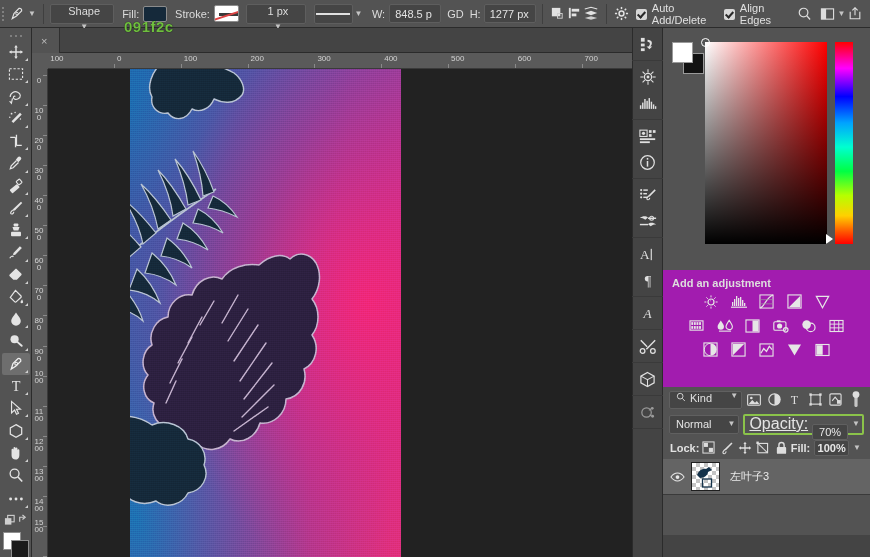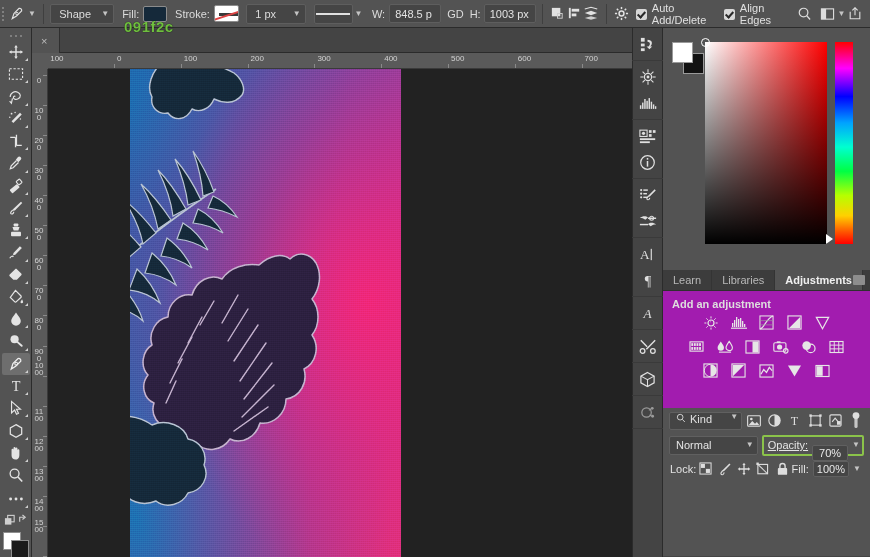--- a/index.html
+++ b/index.html
@@ -25,20 +25,21 @@
   .ob-sep { width:1px; height:20px; background:#3f3f3f; margin:0 6px; }
   .tool-preview {
     width: 26px; height: 22px; display:flex; align-items:center; justify-content:center;
   }
   .chev { font-size: 8px; color:#c4c4c4; line-height:1; }
   .mini-chev { width: 14px; display:flex; align-items:center; justify-content:center; }
   .ob-select {
     height: 20px; background:#454545; border:1px solid #5e5e5e; border-radius:2px;
     display:flex; align-items:center; padding: 0 4px 0 8px; color:#dcdcdc; font-size:11px;
     gap: 6px;
+    flex-direction: column;
   }
   .ob-select .lbl { flex:1; }
   .ob-label { color:#dcdcdc; font-size:11px; margin:0 4px 0 8px; }
   .swatch-fill {
     width: 30px; height: 16px; border:1px solid #8c8c8c; border-radius:2px;
   }
   .swatch-stroke {
     width: 32px; height: 17px; border:1px solid #8c8c8c; border-radius:2px; background:#fff;
     position:relative; overflow:hidden;
   }
@@ -214,26 +215,26 @@
   .blend-row { height:24px; display:flex; align-items:center; padding:0 6px; gap:0px; position:relative; }
   .blend-select {
     width:108px; height:19px; background:#454545; border:1px solid #606060; border-radius:2px;
     display:flex; align-items:center; padding:0 3px 0 6px; font-size:11px; color:#e4e4e4;
   }
   .blend-select .lbl { flex:1; }
   .opacity-box {
     margin-left:4px; display:flex; align-items:center; gap:4px;
     border:2px solid #8bc34a; border-radius:2px; padding:0px 2px 0px 4px; height:21px;
   }
-  .opacity-box .olab { font-size:11px; color:#e4e4e4;text-decoration:underline; }
+  .opacity-box .olab { font-size:16px; color:#e4e4e4;text-decoration:underline; }
   .opacity-val {
     width:36px; height:16px; background:#454545; border:1px solid #606060; border-radius:2px;
     display:flex; align-items:center; justify-content:center; font-size:11px; color:#e8e8e8;margin-top:16px;
   }
-  .lock-row { height:23px; display:flex; align-items:center; padding:0 7px; gap:0; font-size:11px; }
+  .lock-row { height:23px; display:flex; align-items:center; padding:0 7px; gap:0; font-size:11px;font-weight:bold; }
   .lock-ico { width:20px; height:18px; display:flex; align-items:center; justify-content:center; }
   .fill-val {
     width:38px; height:16px; background:#454545; border:1px solid #606060; border-radius:2px;
     display:flex; align-items:center; justify-content:center; font-size:11px; color:#e8e8e8;
   }
   .layer-row {
     height:36px; display:flex; align-items:center; border-bottom:1px solid #3a3a3a;
     background:#535353;
   }
   .layer-row.sel { background:#646464; }
@@ -300,21 +301,21 @@
 
     <span class="ob-label" style="margin-left:8px">W:</span>
     <div class="num-field">
         <span>848.5 p</span>
       </div>
 
     <span class="ob-label" style="margin:0 6px"><span>GD</span></span>
 
     <span class="ob-label" style="margin:0 3px 0 0">H:</span>
     <div class="num-field">
-        <span>1003 px</span>
+        <span>1277 px</span>
       </div>
 
     <div class="ob-sep"></div>
 
     <div class="pathop">
       <svg width="15" height="15" viewBox="0 0 16 16">
           <rect x="2" y="2" width="9" height="9" fill="#e2e2e2"></rect>
           <rect x="8" y="8" width="5" height="5" fill="none" stroke="#cfcfcf" stroke-width="1"></rect>
         </svg>
     </div>
@@ -600,21 +601,21 @@
         <div class="rtickv" style="top: 158.3px;">500</div>
         <div class="rticklinev" style="top: 186.36px;"></div>
         <div class="rtickv" style="top: 188.36px;">600</div>
         <div class="rticklinev" style="top: 216.42px;"></div>
         <div class="rtickv" style="top: 218.42px;">700</div>
         <div class="rticklinev" style="top: 246.48px;"></div>
         <div class="rtickv" style="top: 248.48px;">800</div>
         <div class="rticklinev" style="top: 276.54px;"></div>
         <div class="rtickv" style="top: 278.54px;">900</div>
         <div class="rticklinev" style="top: 306.6px;"></div>
-        <div class="rtickv" style="top: 293px;">1000</div>
+        <div class="rtickv" style="top: 301px;">1000</div>
         <div class="rticklinev" style="top: 336.66px;"></div>
         <div class="rtickv" style="top: 338.66px;">1100</div>
         <div class="rticklinev" style="top: 366.72px;"></div>
         <div class="rtickv" style="top: 368.72px;">1200</div>
         <div class="rticklinev" style="top: 396.78px;"></div>
         <div class="rtickv" style="top: 398.78px;">1300</div>
         <div class="rticklinev" style="top: 426.84px;"></div>
         <div class="rtickv" style="top: 428.84px;">1400</div>
         <div class="rticklinev" style="top: 456.9px;"></div>
         <div class="rtickv" style="top: 450px;">1500</div>
@@ -832,26 +833,20 @@
         <div class="bg"></div>
         <div class="fg"></div>
       </div>
       <div class="cp-field">
         <div class="cp-marker"></div>
       </div>
       <div class="cp-hue"></div>
       <div class="cp-hue-arrow" style="top:206px"></div>
     </div>
 
-    <div class="ptabs">
-      <div class="ptab">Learn</div>
-      <div class="ptab">Libraries</div>
-      <div class="ptab active">Adjustments</div>
-      <div class="pmenu"></div>
-    </div>
     <div class="adj-panel">
       <div class="adj-title">Add an adjustment</div>
       <div class="adj-rows">
         <div class="adj-row">
           <div class="adj-ico">
               <svg width="16" height="16" viewBox="0 0 16 16">
                 <circle cx="8" cy="8" r="3" fill="none" stroke="#e6e6e6" stroke-width="1.2"></circle>
                 <path d="M8 8 A3 3 0 0 1 8 5 Z" fill="#e6e6e6"></path>
                 <g stroke="#e6e6e6" stroke-width="1">
                   <line x1="8" y1="1.4" x2="8" y2="3.4"></line>
@@ -1090,17 +1085,32 @@
               <rect x="2" y="6.4" width="10" height="7.4" rx="1" fill="#ddd"></rect>
               <path d="M4.2 6.4 L4.2 4.4 A2.8 2.8 0 0 1 9.8 4.4 L9.8 6.4" fill="none" stroke="#ddd" stroke-width="1.5"></path>
             </svg>
           </div>
         <div style="flex:1"></div>
         <span style="color:#e2e2e2; margin-right:4px">Fill:</span>
         <span class="fill-val">100%</span>
         <span class="chev" style="margin-left:4px; margin-right:2px">▼</span>
       </div>
 
+      <div class="layer-row sel">
+        <div class="eye">
+          <svg width="15" height="10" viewBox="0 0 16 10">
+              <path d="M8 0.8 C12 0.8 15 5 15 5 C15 5 12 9.2 8 9.2 C4 9.2 1 5 1 5 C1 5 4 0.8 8 0.8 Z" fill="none" stroke="#e8e8e8" stroke-width="1.1"></path>
+              <circle cx="8" cy="5" r="2" fill="#e8e8e8"></circle>
+            </svg>
+        </div>
+        <div class="thumb">
+          <svg width="29" height="29" viewBox="0 0 29 29">
+              <path d="M5 12 C7 7 11 5 14 6 L17 4 L20 7 L16 9 C16 12 12 15 8 15 Z" fill="#14324a"></path>
+              <rect x="10.5" y="16" width="9" height="8" fill="none" stroke="#14324a" stroke-width="1.3"></rect>
+            </svg>
+        </div>
+        <div class="layer-name">左叶子3</div>
+      </div>
 
     </div>
   </div>
 
 </div>
 
 </body></html>

